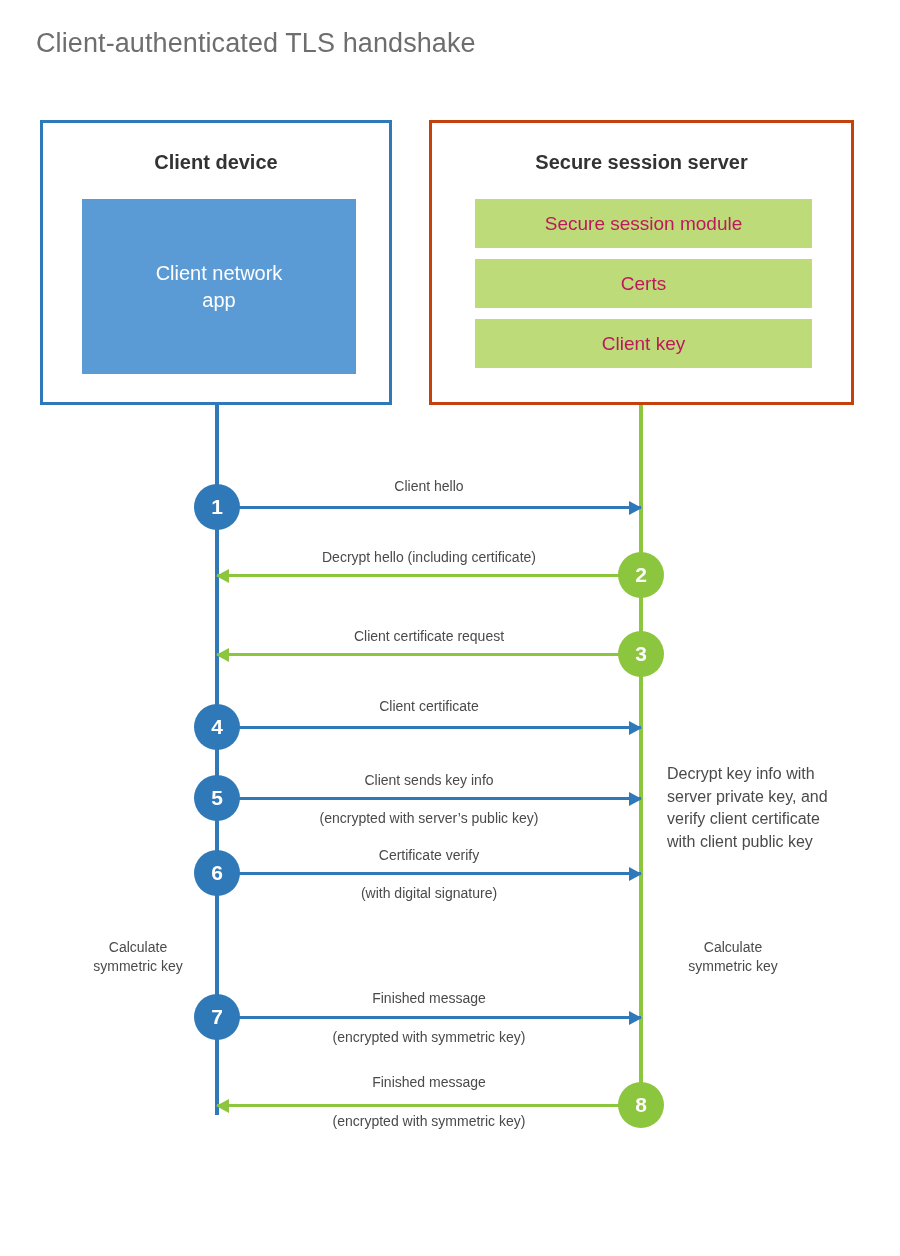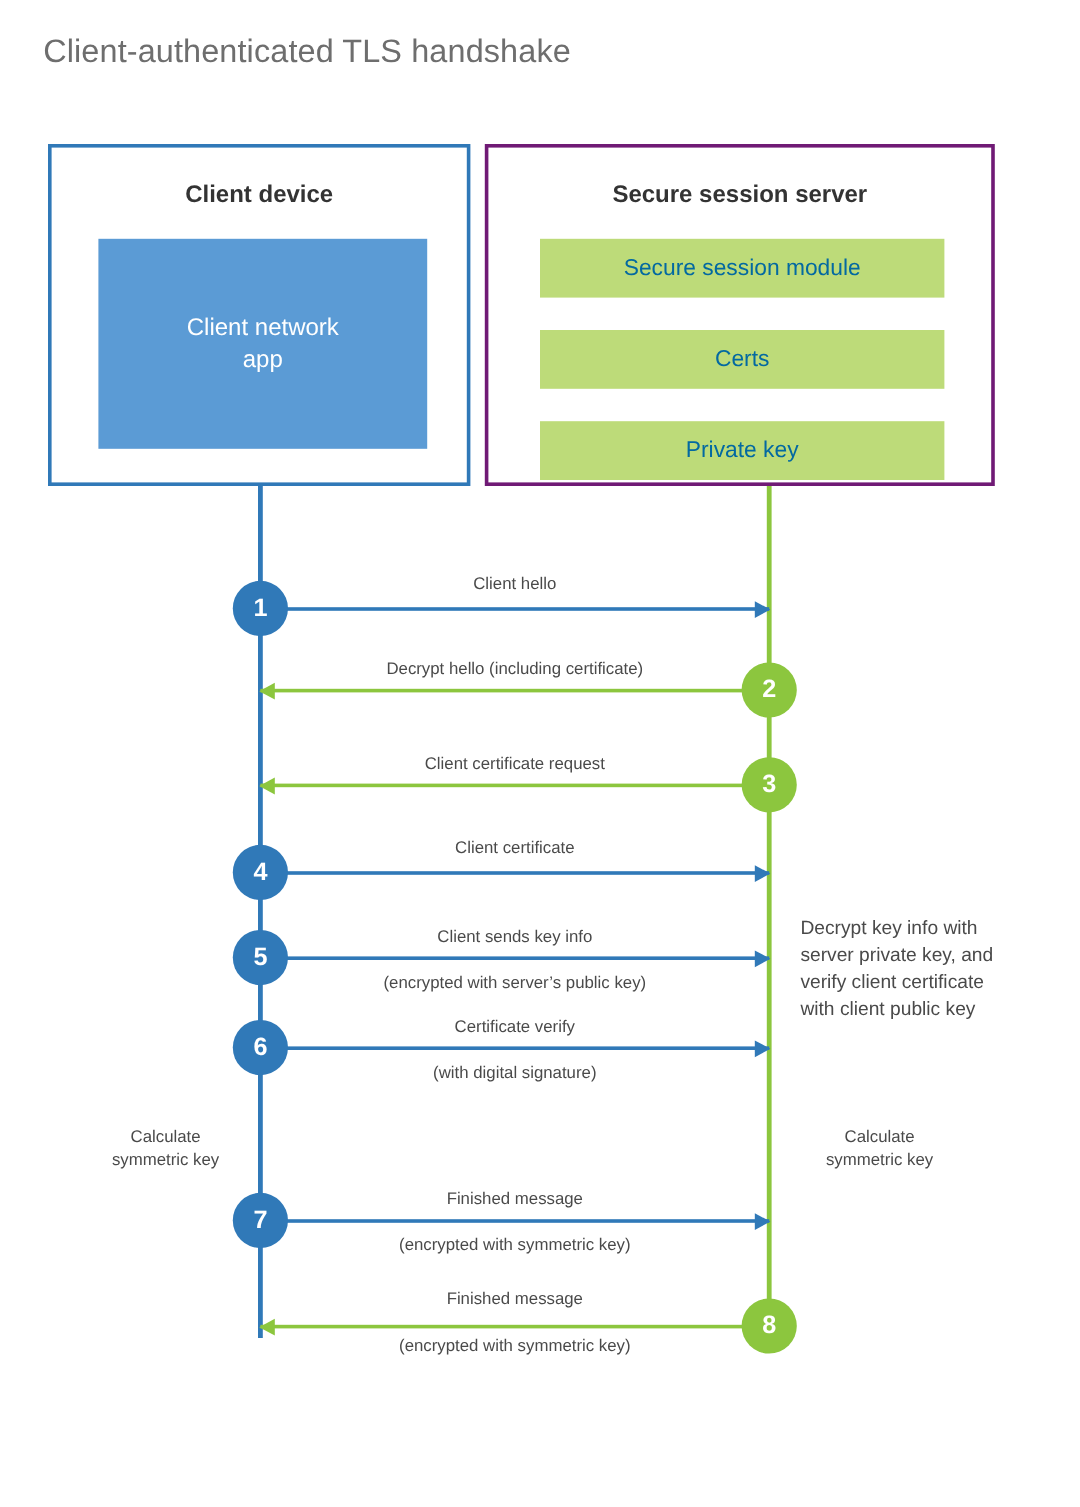--- a/index.html
+++ b/index.html
@@ -15,40 +15,40 @@
 
   .title{
     position:absolute;left:36px;top:28px;
     font-size:27px;font-weight:400;color:#6e6e6e;
     letter-spacing:0.1px;white-space:nowrap;
   }
 
   
   .party-box{position:absolute;background:#ffffff;box-sizing:border-box;}
   .client-box{left:40px;top:120px;width:352px;height:285px;border:3px solid #3079b8;}
-  .server-box{left:404px;top:120px;width:425px;height:285px;border:3px solid #701a75;}
+  .server-box{left:429px;top:120px;width:425px;height:285px;border:3px solid #c2410c;}
 
   .party-title{
     position:absolute;left:0;right:0;top:28px;
     text-align:center;font-size:20px;font-weight:700;color:#333333;
   }
 
   .client-inner{
     position:absolute;left:39px;top:76px;width:274px;height:175px;
     background:#5b9bd5;
     display:flex;align-items:center;justify-content:center;
     color:#ffffff;font-size:20px;line-height:1.35;text-align:center;
     font-weight:400;
   }
 
   .server-stack{position:absolute;left:43px;top:76px;width:337px;}
   .server-bar{
-    height:49px;margin-bottom:27px;background:#bddb79;
+    height:49px;margin-bottom:11px;background:#bddb79;
     display:flex;align-items:center;justify-content:center;
-    color:#0369a1;font-size:19px;font-weight:400;
+    color:#be185d;font-size:19px;font-weight:400;
   }
 
   
   .lifeline{position:absolute;width:4px;}
   .lifeline.client{left:215px;top:405px;height:710px;background:#3079b8;}
   .lifeline.server{left:639px;top:405px;height:702px;background:#8cc63e;}
 
   
   .arrow{position:absolute;height:3px;}
   .arrow.blue{background:#3079b8;}
@@ -100,21 +100,21 @@
   <div class="party-box server-box">
     <div class="party-title">Secure session server</div>
     <div class="server-stack">
       <div class="server-bar">
         <span>Secure session module</span>
       </div>
       <div class="server-bar">
         <span>Certs</span>
       </div>
       <div class="server-bar">
-        <span>Private key</span>
+        <span>Client key</span>
       </div>
     </div>
   </div>
 
   <div class="lifeline client"></div>
   <div class="lifeline server"></div>
 
   <div class="msg-label" style="left:217px;top:478px;width:424px;">Client hello</div>
   <div class="arrow blue" style="left:217px;top:506px;width:424px;">
     <span class="head right"></span>

